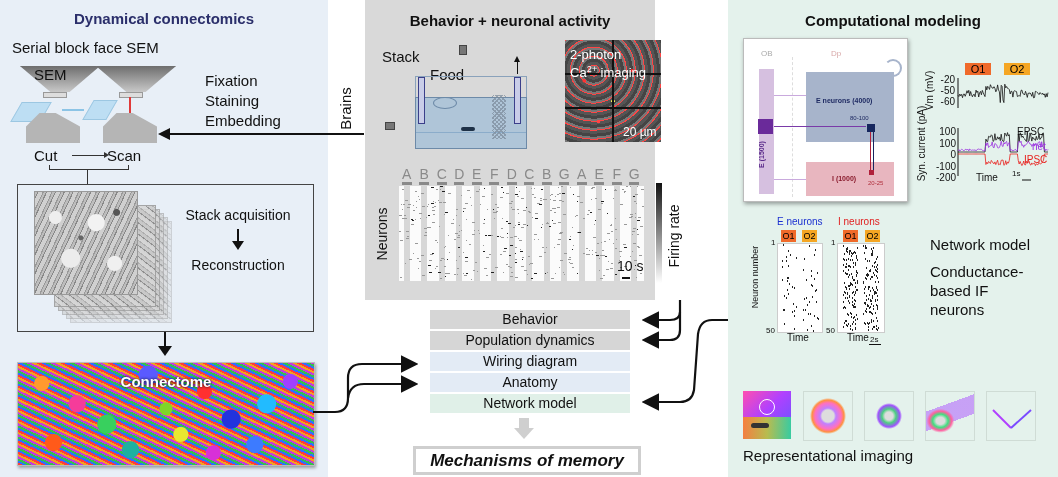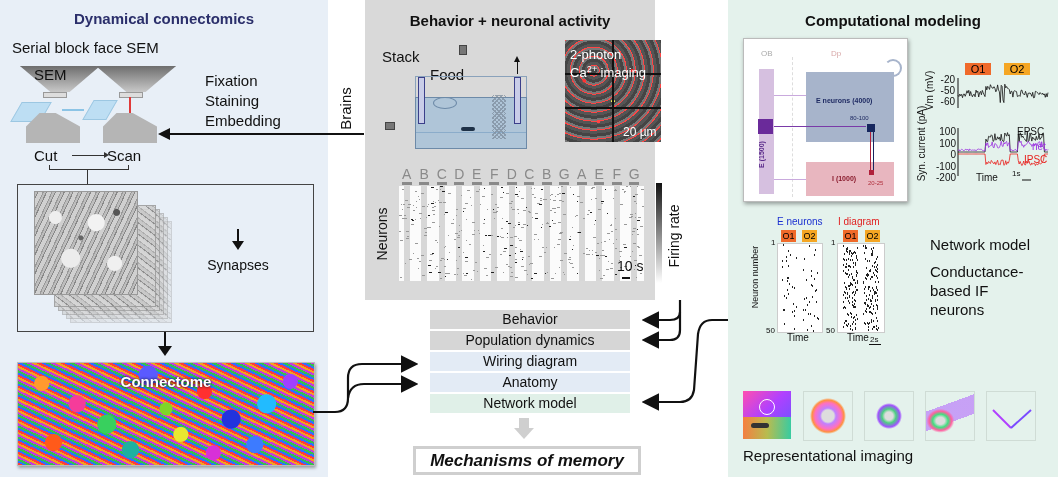--- a/index.html
+++ b/index.html
@@ -104,24 +104,25 @@
 
 <div class="abs" style="left:87px;top:170px;width:1px;height:14px;background:#333;"></div>
 
 <div class="abs stack-box">
   <div class="em-layer" style="left:52px;top:36px;opacity:.35;"></div>
   <div class="em-layer" style="left:48px;top:32px;opacity:.45;"></div>
   <div class="em-layer" style="left:44px;top:28px;opacity:.55;"></div>
   <div class="em-layer" style="left:40px;top:24px;opacity:.7;"></div>
   <div class="em-layer" style="left:36px;top:20px;opacity:.85;"></div>
   <div class="em-layer em-top" style="left:16px;top:6px;width:102px;height:102px;"></div>
+  <div class="abs" style="left:150px;top:22px;width:140px;text-align:center;font-size:14px;">Stack acquisition</div>
   <div class="abs" style="left:219px;top:44px;width:2px;height:14px;background:#111;"></div>
   <div class="abs" style="left:214px;top:56px;width:0;height:0;border-top:9px solid #111;border-left:6px solid transparent;border-right:6px solid transparent;"></div>
   <div class="abs" style="left:150px;top:72px;width:140px;text-align:center;font-size:14px;line-height:16px;">
-    <div>Synapses</div>
+    <div>Reconstruction</div>
   </div>
 </div>
 
 <div class="abs" style="left:164px;top:332px;width:2px;height:16px;background:#111;"></div>
 <div class="abs" style="left:158px;top:346px;width:0;height:0;border-top:10px solid #111;border-left:7px solid transparent;border-right:7px solid transparent;"></div>
 
 <div class="abs connectome">
   <div class="abs connectome-label">Connectome</div>
 </div>
 
@@ -707,21 +708,21 @@
   <polyline id="ipsc-trace" fill="none" stroke="#e8201c" stroke-width="0.8" points="3.0,78.0 3.9,78.0 4.8,78.0 5.7,78.0 6.6,78.0 7.5,78.0 8.4,78.0 9.3,78.0 10.2,78.0 11.1,78.0 12.0,78.0 12.9,78.0 13.8,78.0 14.7,78.0 15.6,78.0 16.5,78.0 17.4,78.0 18.3,78.0 19.2,78.0 20.1,78.0 21.0,78.0 21.9,78.0 22.8,78.0 23.7,78.0 24.6,78.0 25.5,78.0 26.4,78.0 27.3,78.0 28.2,78.0 29.1,78.0 30.0,78.0 30.9,88.5 31.8,86.2 32.7,87.7 33.6,85.5 34.5,86.5 35.4,87.5 36.3,84.4 37.2,85.6 38.1,87.0 39.0,87.9 39.9,85.9 40.8,88.6 41.7,86.3 42.6,84.2 43.5,88.8 44.4,88.2 45.3,88.7 46.2,84.3 47.1,84.2 48.0,84.0 48.9,89.3 49.8,88.6 50.7,84.7 51.6,88.5 52.5,85.9 53.4,87.2 54.3,84.4 55.2,78.0 56.1,78.0 57.0,78.0 57.9,78.0 58.8,78.0 59.7,78.0 60.6,78.0 61.5,78.0 62.4,78.0 63.3,84.8 64.2,88.0 65.1,85.4 66.0,87.7 66.9,89.6 67.8,88.1 68.7,85.0 69.6,88.6 70.5,89.0 71.4,85.3 72.3,87.3 73.2,84.4 74.1,85.1 75.0,88.4 75.9,89.1 76.8,86.9 77.7,88.3 78.6,87.4 79.5,87.2 80.4,89.6 81.3,87.8 82.2,88.5 83.1,88.6 84.0,86.9 84.9,87.3 85.8,88.0 86.7,87.2 87.6,86.0 88.5,84.2 89.4,78.0 90.3,78.0 91.2,78.0 92.1,78.0 93.0,78.0"></polyline>
   <line x1="67" y1="104" x2="76" y2="104" stroke="#111"></line>
 </svg>
 <div class="abs small" style="left:1017px;top:126px;">EPSC</div>
 <div class="abs small" style="left:1032px;top:141px;color:#9a30e0;">net</div>
 <div class="abs small" style="left:1024px;top:154px;color:#e8201c;">IPSC</div>
 <div class="abs small" style="left:976px;top:172px;">Time</div>
 <div class="abs" style="left:1012px;top:169px;font-size:8px;">1s</div>
 
 <div class="abs small" style="left:777px;top:216px;color:#1a2fd0;">E neurons</div>
-<div class="abs small" style="left:838px;top:216px;color:#e02020;">I diagram</div>
+<div class="abs small" style="left:838px;top:216px;color:#e02020;">I neurons</div>
 <div class="odor-tag abs" style="left:781px;top:230px;width:15px;background:#f06a2a;font-size:9px;">O1</div>
 <div class="odor-tag abs" style="left:802px;top:230px;width:15px;background:#f5a623;font-size:9px;">O2</div>
 <div class="odor-tag abs" style="left:843px;top:230px;width:15px;background:#f06a2a;font-size:9px;">O1</div>
 <div class="odor-tag abs" style="left:865px;top:230px;width:15px;background:#f5a623;font-size:9px;">O2</div>
 <div class="abs" style="left:752px;top:268px;width:20px;height:20px;">
   <div style="position:absolute;left:-28px;top:4px;transform:rotate(-90deg);font-size:9px;white-space:nowrap;">Neuron number</div>
 </div>
 <div class="abs tiny" style="left:771px;top:238px;">1</div>
 <div class="abs tiny" style="left:766px;top:326px;">50</div>
 <div class="abs tiny" style="left:831px;top:238px;">1</div>

